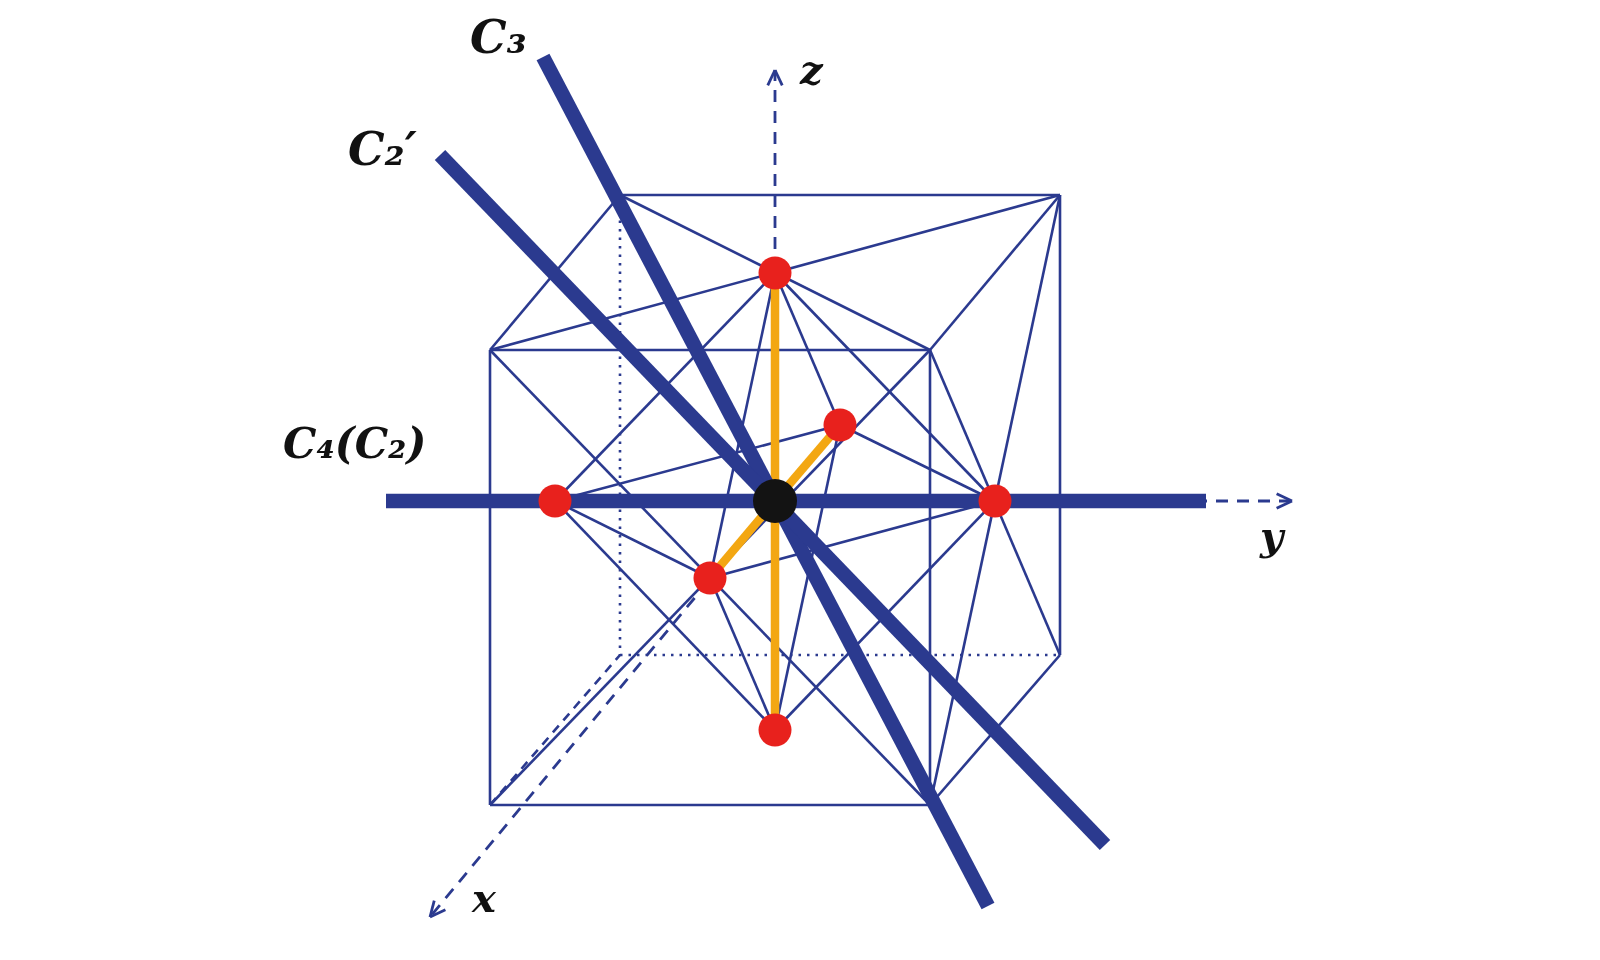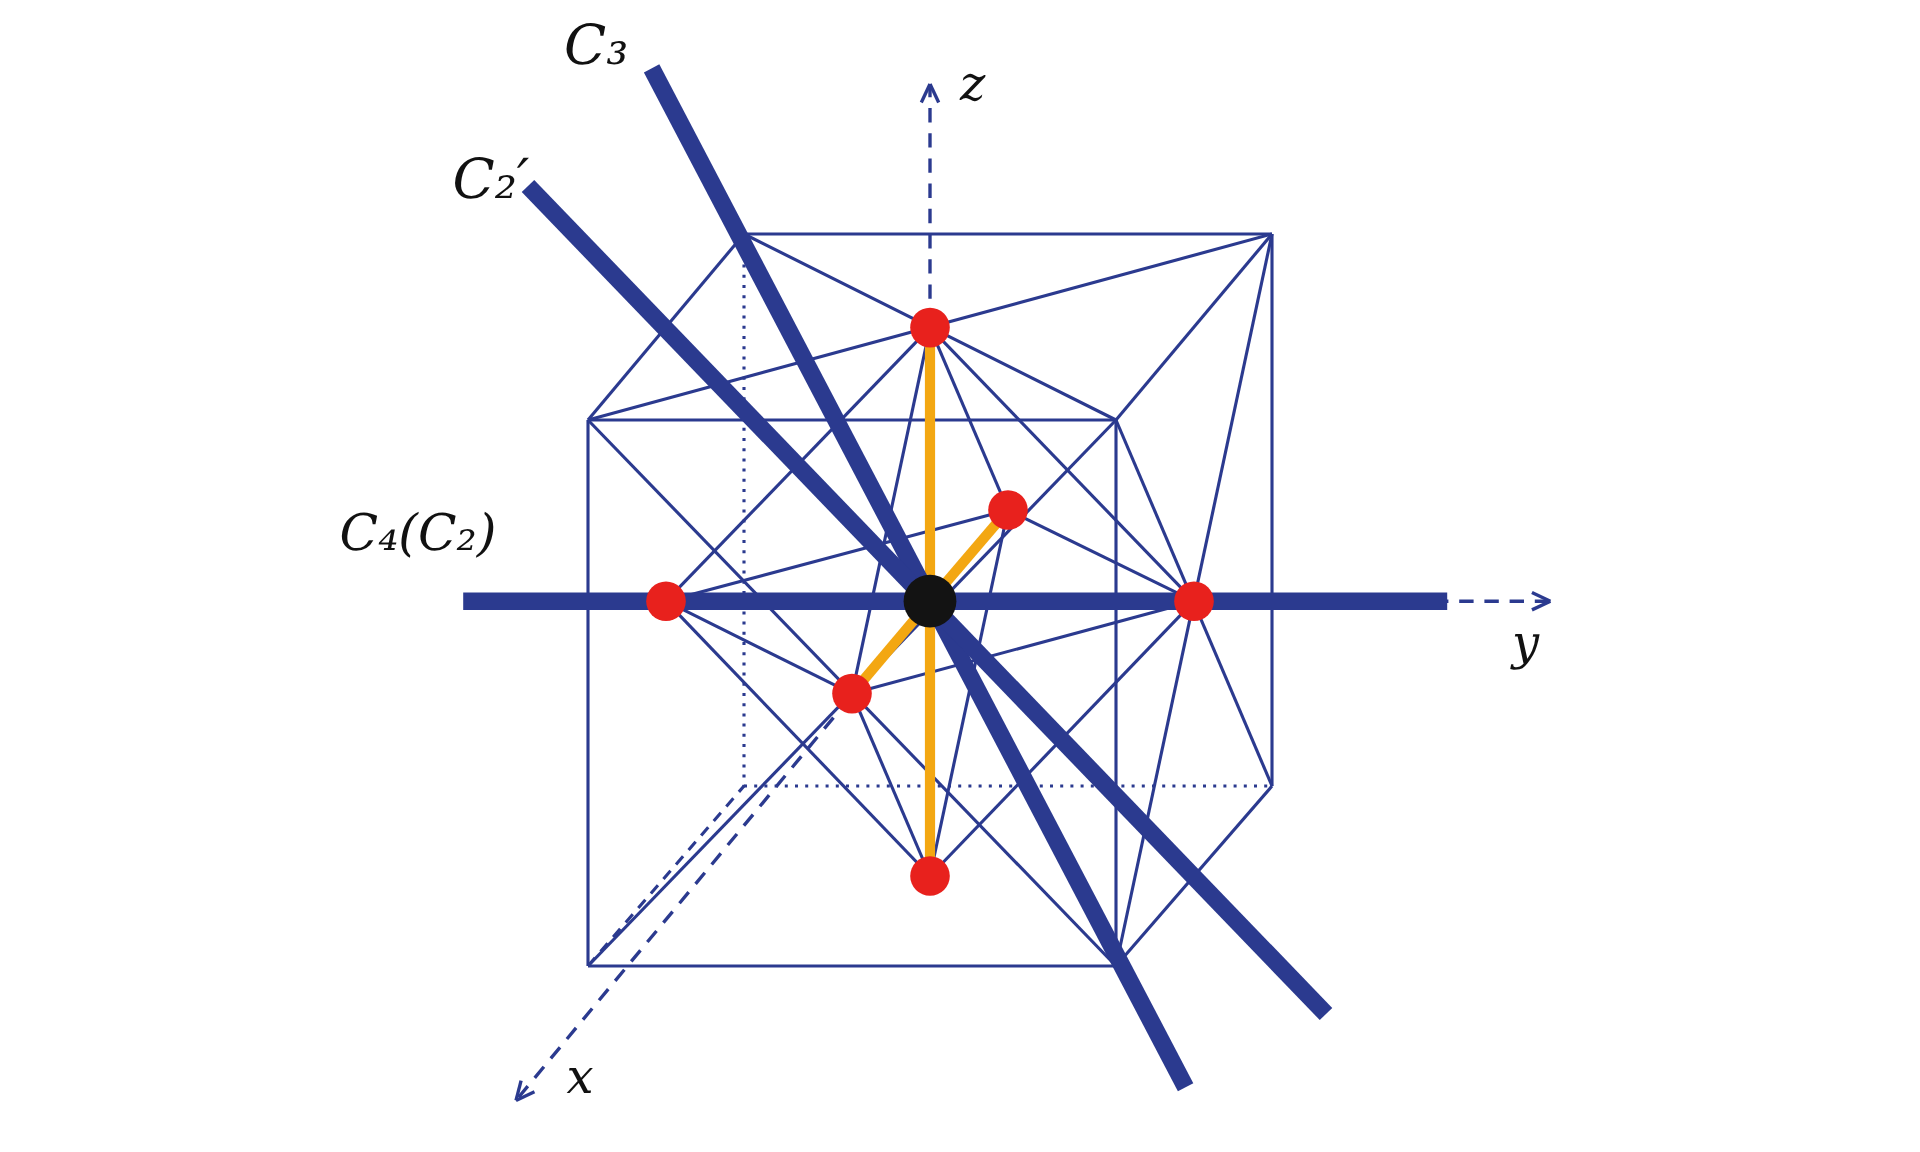--- a/index.html
+++ b/index.html
@@ -1,32 +1,32 @@
 <!DOCTYPE html>
 <html><head>
 <meta charset="utf-8">
 <style>
   html,body{margin:0;padding:0;}
   body{
     width:1600px;height:960px;background:#ffffff;overflow:hidden;position:relative;
     font-family:"DejaVu Serif", serif;
   }
-  .figure{position:absolute;left:0;top:0;width:1600px;height:960px;}
+  .figure{position:absolute;left:0;top:0;width:1600px;height:960px;font-weight:bold;}
   #diagram-svg{position:absolute;left:0;top:0;display:block;}
   .lbl{
     position:absolute;
     font-family:"DejaVu Serif", serif;
     font-style:italic;
     color:#111111;
     white-space:nowrap;
     line-height:1;
     user-select:none;
   }
   .lbl-c3{left:470px;top:14px;font-size:46px;}
-  .lbl-c2{left:377px;top:126px;font-size:46px;}
+  .lbl-c2{left:348px;top:126px;font-size:46px;}
   .lbl-c4{left:283px;top:423px;font-size:42px;}
   .lbl-z{left:800px;top:50px;font-size:40px;}
   .lbl-y{left:1260px;top:516px;font-size:40px;}
   .lbl-x{left:472px;top:878px;font-size:40px;}
 </style>
 </head>
 <body>
 
 <div class="figure">
   <svg id="diagram-svg" width="1600" height="960" viewBox="0 0 1600 960">

